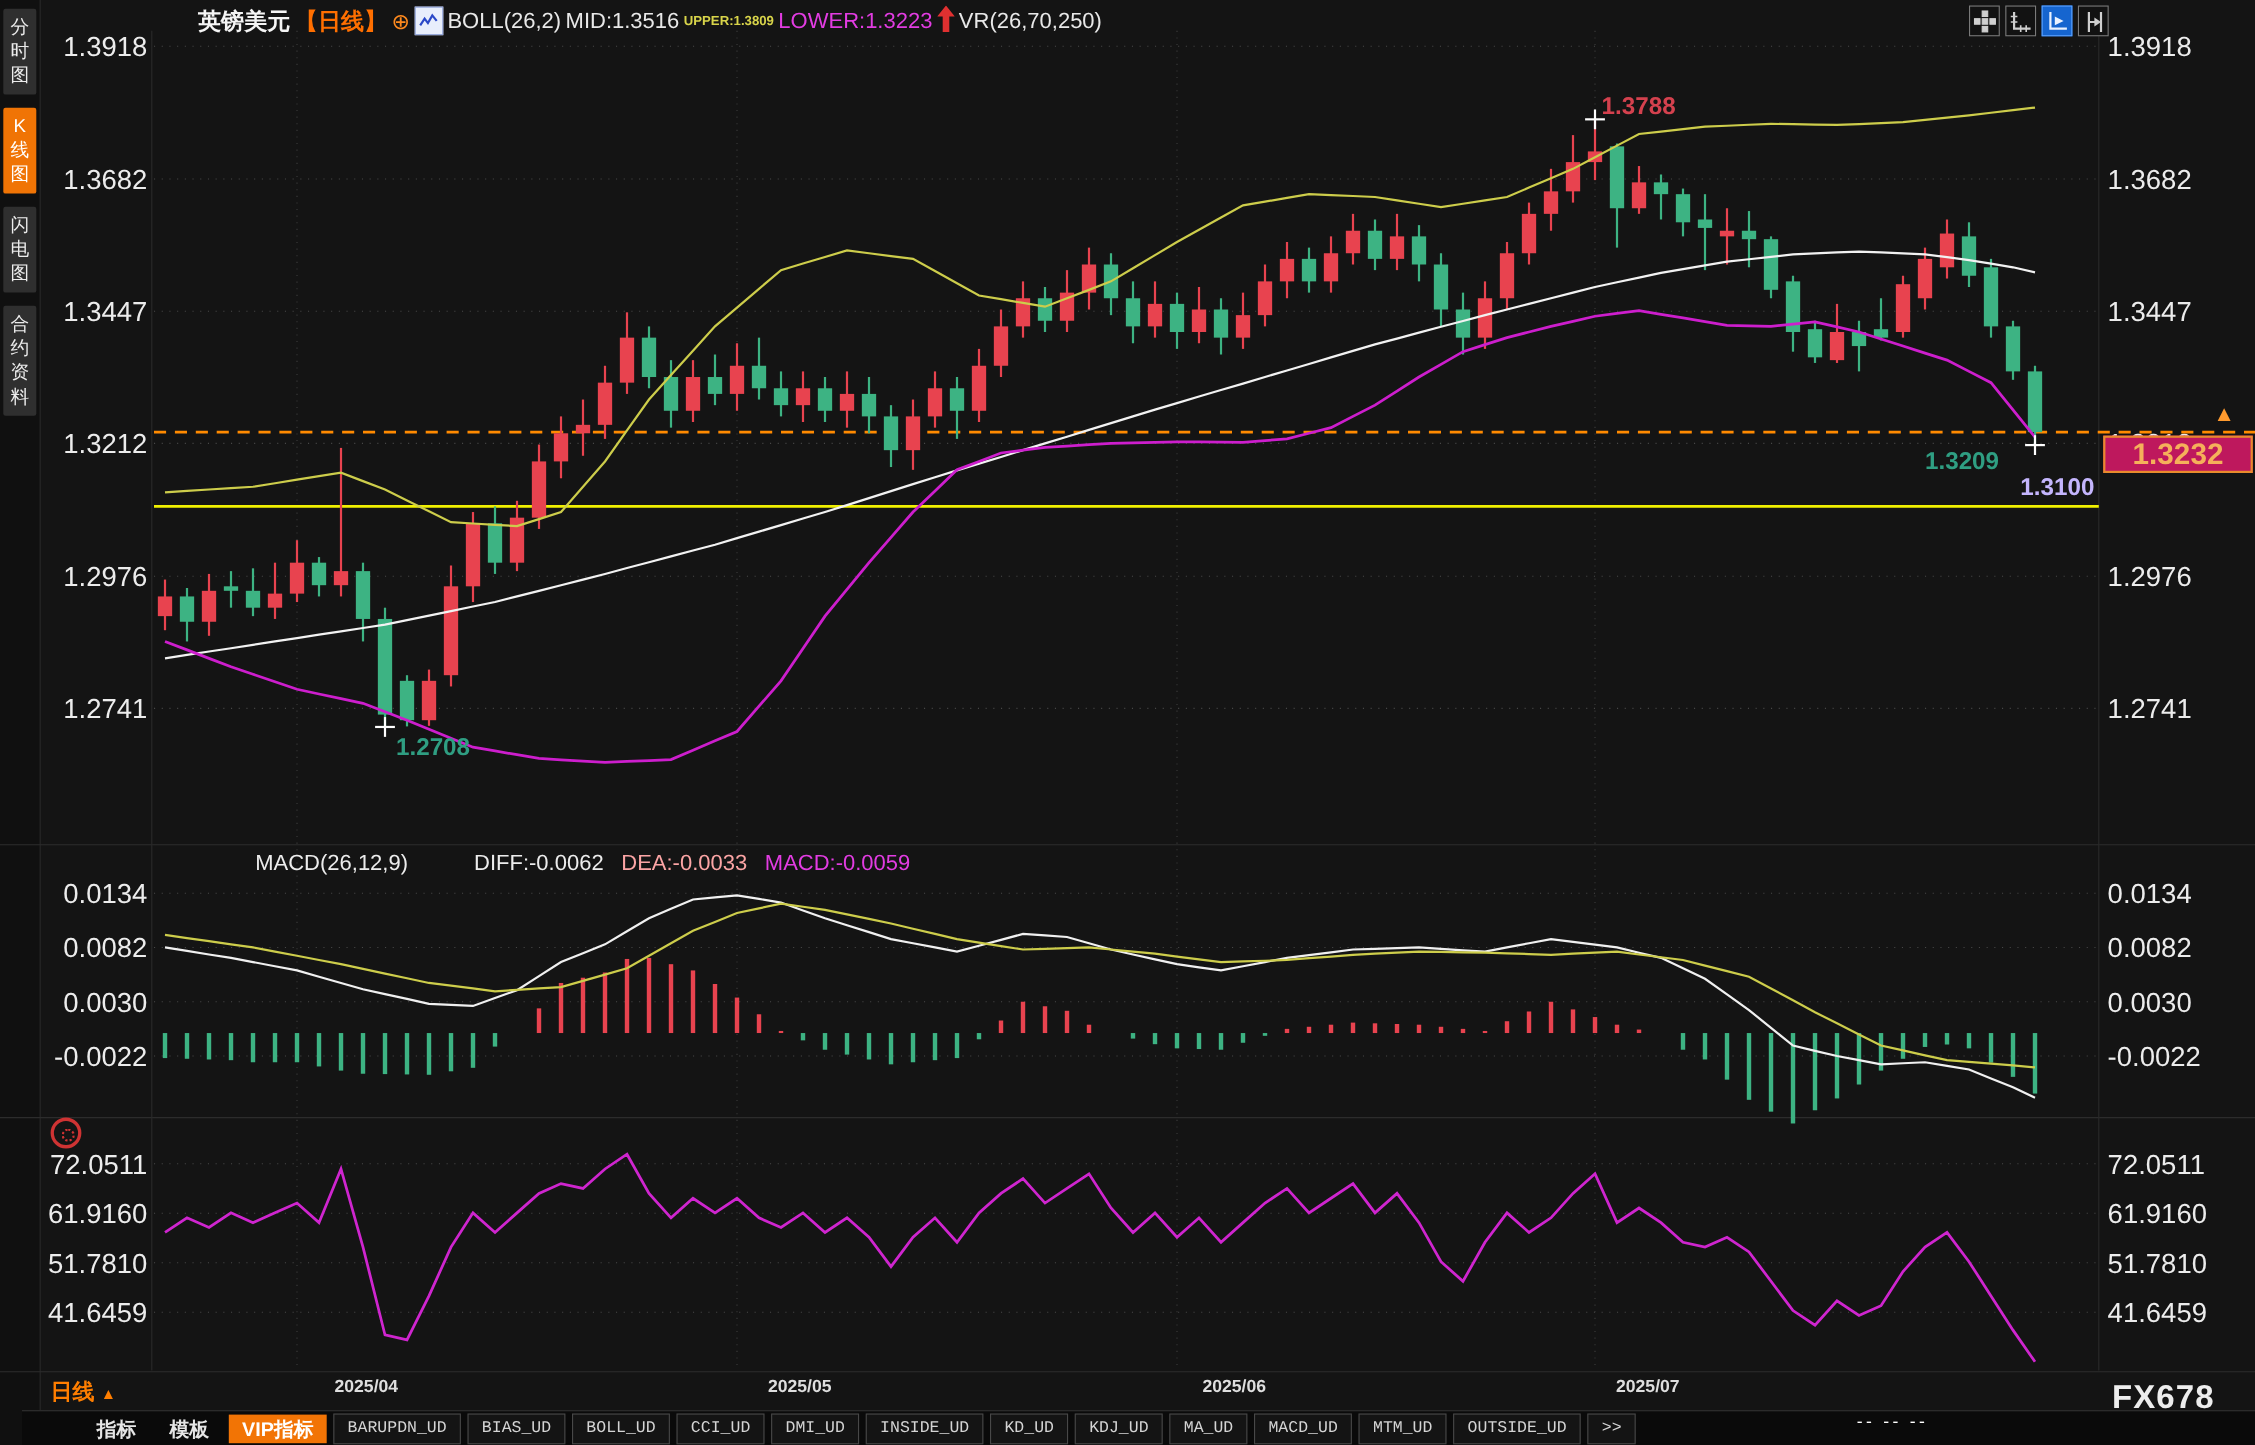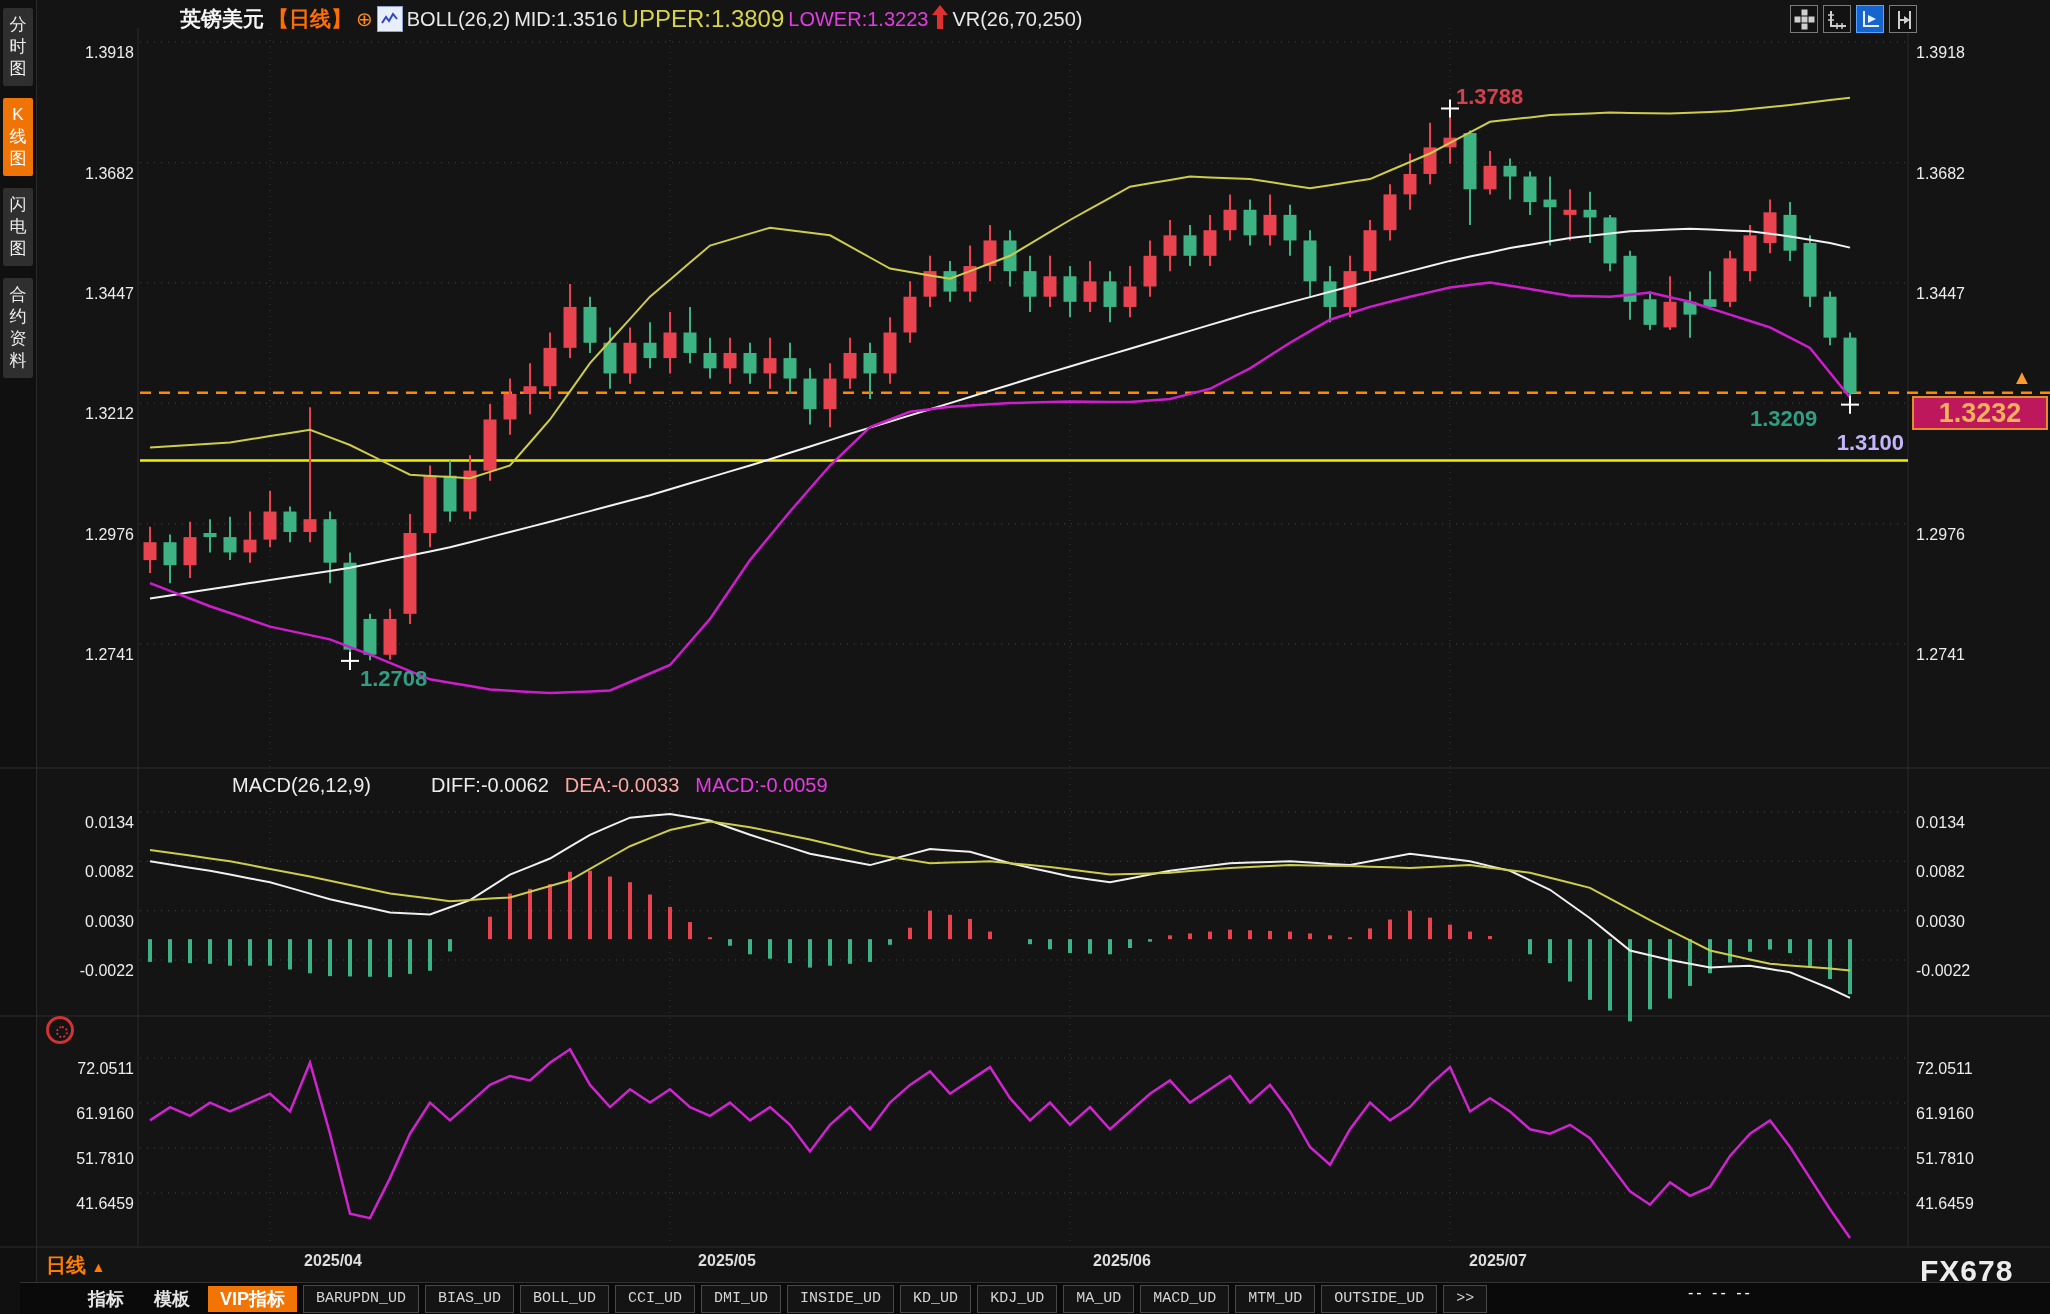--- a/index.html
+++ b/index.html
@@ -9,29 +9,29 @@
   .sidebar{position:absolute;left:0;top:0;width:36px;height:1314px;background:#101010;border-right:1px solid #2a2a2a;}
   .side-tab{position:absolute;left:3px;width:30px;background:#2f2f2f;border-radius:2px;
             color:#ececec;font-size:17px;line-height:22px;text-align:center;padding:6px 0;}
   .side-tab.active{background:#f07405;color:#fff;}
   
   .hdr{position:absolute;left:180px;top:4px;height:30px;display:flex;align-items:center;gap:4px;white-space:nowrap;z-index:30;}
   .hdr .sym{font-size:21px;font-weight:bold;color:#f5f5f5;}
   .hdr .tag{font-size:21px;font-weight:bold;color:#ff6f00;}
   .hdr .plus{font-size:20px;color:#ff8a1e;}
   .hdr .t{font-size:20px;color:#e8e8e8;}
-  .hdr .up{font-size:24px;color:#d8d44a;}
+  .hdr .up{font-size:12px;color:#d8d44a;font-weight:bold;}
   .hdr .lo{font-size:20px;color:#e23ce2;}
   .chart-ico{width:24px;height:24px;background:#e8eefc;border:1px solid #8fa2d8;display:flex;align-items:center;justify-content:center;}
   
   .toolbar{position:absolute;left:1790px;top:5px;display:flex;gap:5px;z-index:30;}
   .tool{width:26px;height:26px;border:1px solid #7a7a7a;background:#121212;display:flex;align-items:center;justify-content:center;}
   .tool.active{background:#1665cf;border-color:#5aa2ff;}
   
-  .ylab{position:absolute;font-size:16px;color:#ececec;margin-top:15px;}
+  .ylab{position:absolute;font-size:25px;color:#ececec;}
   .ylab.left{left:38px;width:96px;text-align:right;}
   .ylab.right{left:1916px;text-align:left;}
   .xlab{position:absolute;top:1252px;font-size:16px;font-weight:bold;color:#dedede;transform:translateX(-50%);}
   
   .pane-hdr{position:absolute;left:188px;height:26px;display:flex;gap:16px;align-items:center;white-space:nowrap;font-size:20px;z-index:20;}
   .pane-hdr .w{color:#ececec;margin-left:44px;} .pane-hdr .y{color:#fca5a5;} .pane-hdr .m{color:#e23ce2;}
   
   .ann{position:absolute;font-size:22px;font-weight:bold;z-index:20;}
   .ann.red{color:#d4414e;} .ann.teal{color:#2f9e82;} .ann.yellow{color:#c4b5fd;}
   .price-box{position:absolute;left:1912px;top:396px;width:132px;height:30px;background:#be185d;

